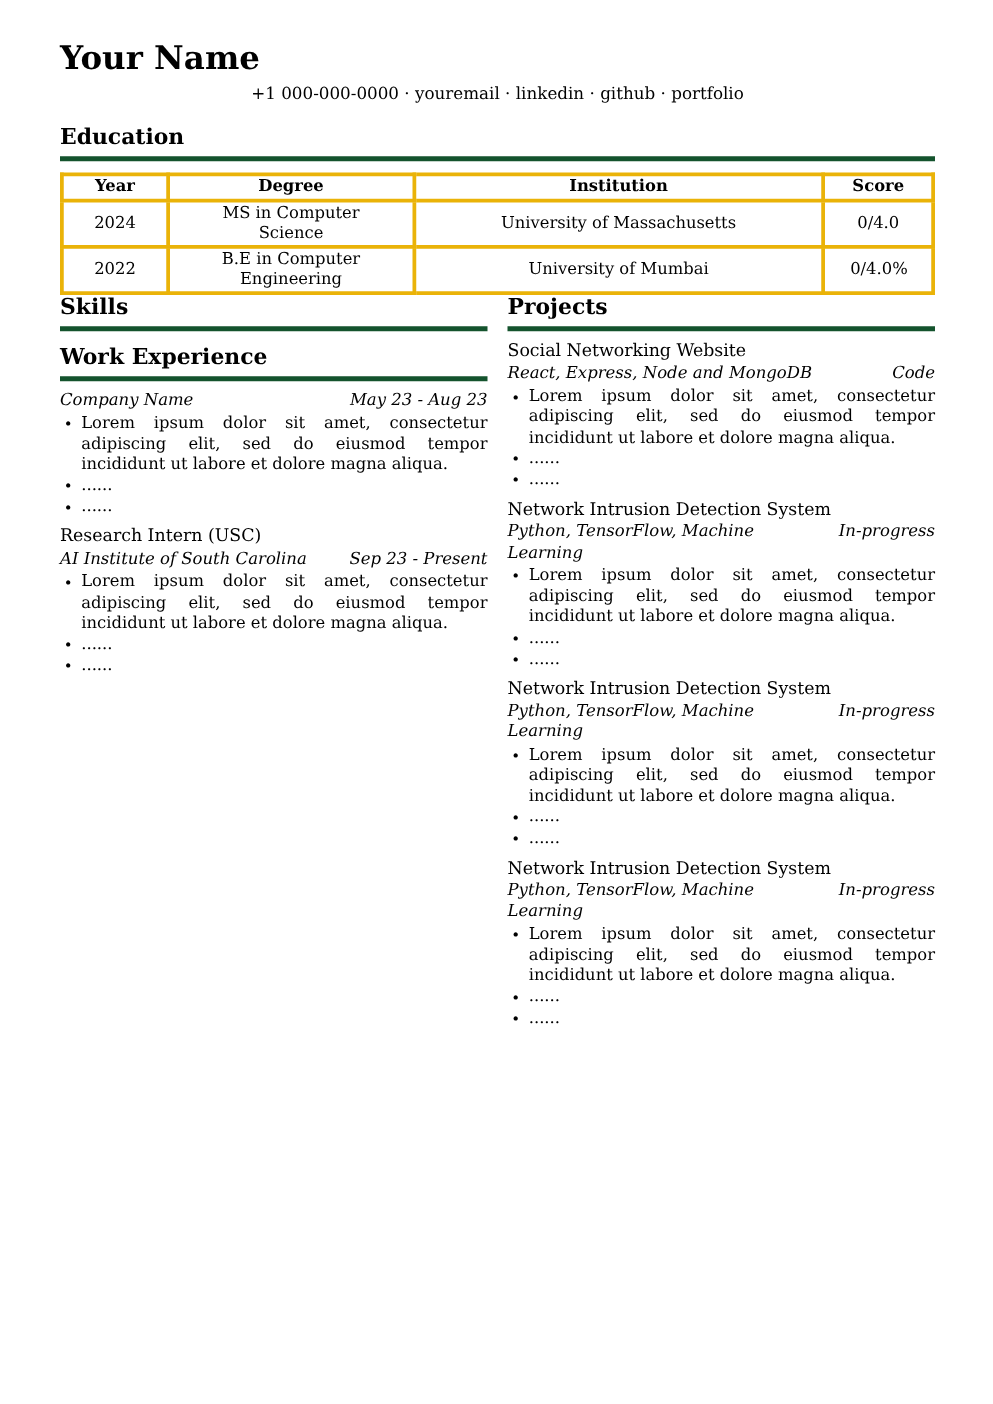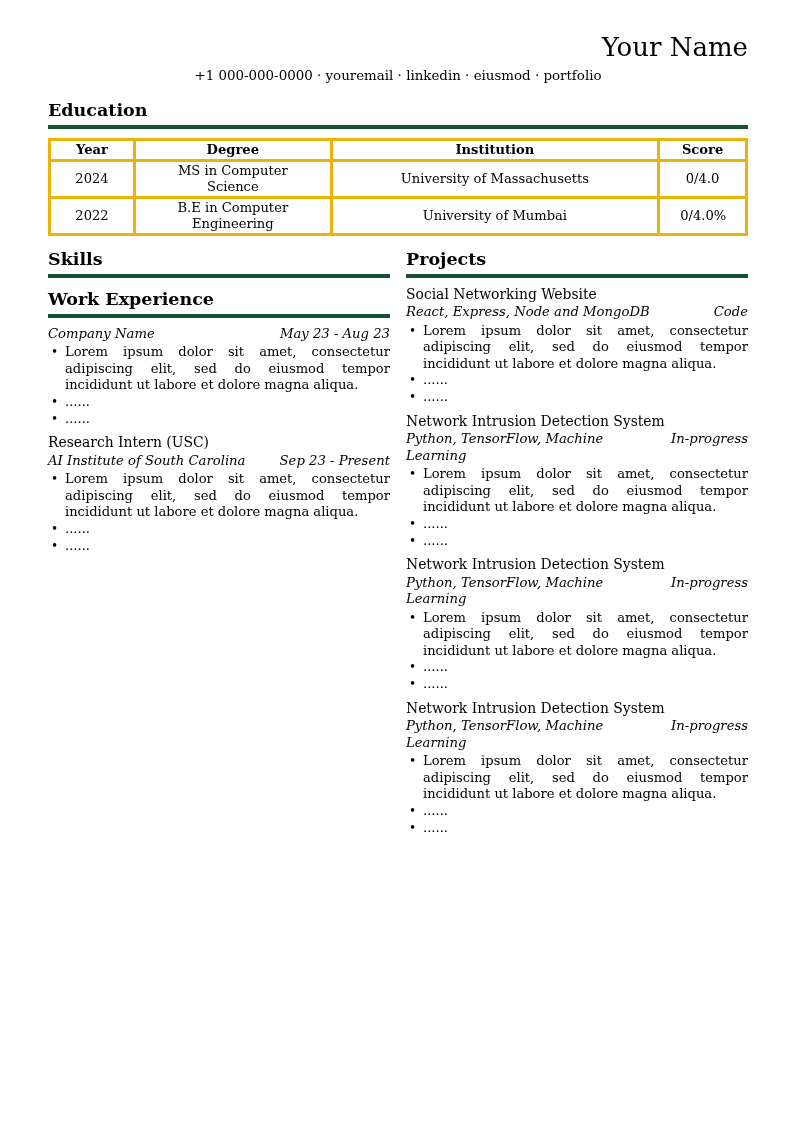--- a/index.html
+++ b/index.html
@@ -4,40 +4,40 @@
 <style>
   * { margin:0; padding:0; box-sizing:border-box; }
   html,body { background:#ffffff; }
   body { width:794px; }
   .page {
     width:794px; height:1123px; background:#ffffff; color:#000;
     font-family:"DejaVu Serif","Liberation Serif",serif;
     padding:33px 46px 0 48px; overflow:hidden; position:relative;
   }
   
-  .name { text-align:right; font-size:26px; font-weight:normal; line-height:1.15; }
+  .name { text-align:left; font-size:26px; font-weight:bold; line-height:1.15; }
   .contact { text-align:center; font-size:13.4px; margin-top:5px; }
   .contact span { white-space:pre; }
   
   .sec-title {
     font-size:17.5px; font-weight:bold; line-height:1.2;
     border-bottom:4px solid #14532d; padding-bottom:4px;
   }
   .edu-sec { margin-top:17px; }
   
   table.edu {
     width:100%; border-collapse:collapse; margin-top:9px;
     font-size:13.1px; table-layout:fixed;
   }
   table.edu th, table.edu td {
     border:3px solid #eab308; text-align:center; padding:1px 20px; line-height:1.22;
   }
   table.edu th { font-weight:bold; }
   
-  .cols { display:flex; gap:16px; margin-top:13px; }
+  .cols { display:flex; gap:16px; }
   .col { flex:0 0 342px; width:342px; }
   .col .sec-title { margin-bottom:8px; }
   .we-sec { margin-top:11px; }
   
   .bullet { display:flex; font-size:13.1px; line-height:1.27; }
   .marker { flex:0 0 17px; width:17px; padding-left:3px; font-size:12px; line-height:1.38; }
   .btxt { flex:1; text-align:justify; }
   
   .entry { margin-top:0; }
   .entry + .entry { margin-top:7px; }
@@ -48,21 +48,21 @@
   }
   .entry-sub .right { text-align:right; white-space:nowrap; padding-left:8px; }
 </style>
 </head>
 <body>
 
 <div class="page">
 
   <header>
     <div class="name">Your Name</div>
-    <div class="contact" id="contact-line"><span>+1 000-000-0000</span><span> · </span><span>youremail</span><span> · </span><span>linkedin</span><span> · </span><span>eiusmod</span><span> · </span><span>portfolio</span></div>
+    <div class="contact" id="contact-line"><span>+1 000-000-0000</span><span> · </span><span>youremail</span><span> · </span><span>linkedin</span><span> · </span><span>github</span><span> · </span><span>portfolio</span></div>
   </header>
 
   <section class="edu-sec">
     <div class="sec-title">Education</div>
     <table class="edu">
       <colgroup>
         <col style="width:12.2%">
           <col style="width:28.2%">
           <col style="width:47%">
           <col style="width:12.6%">

